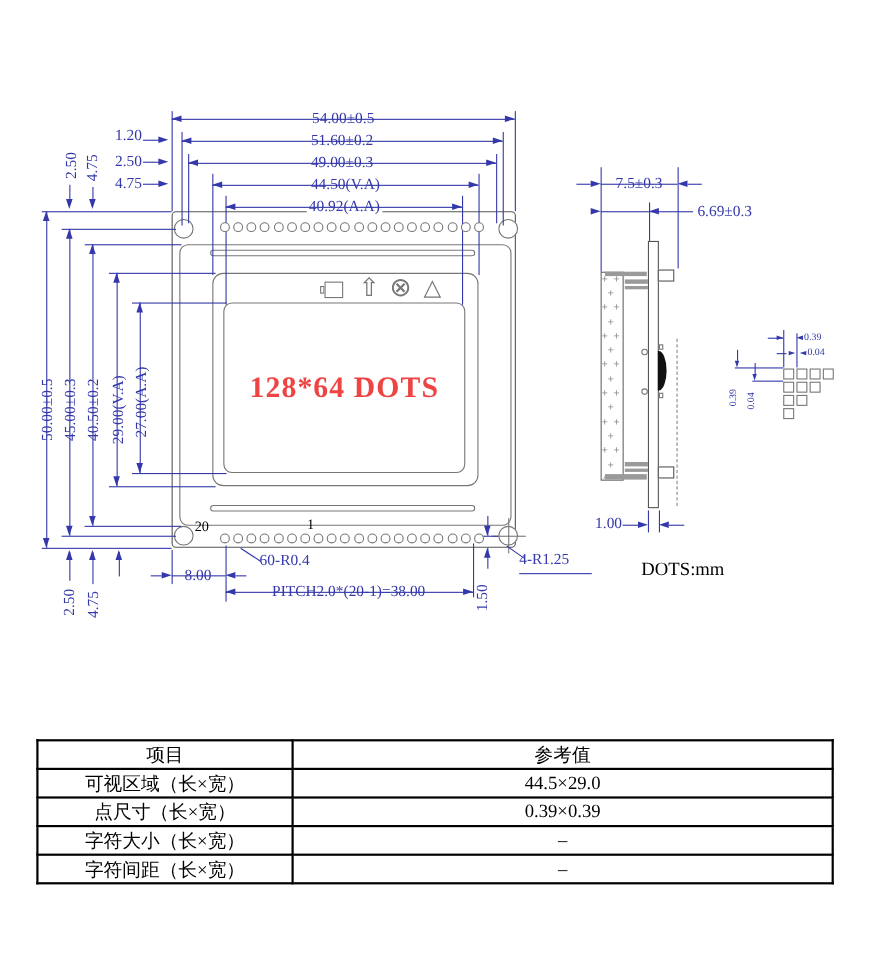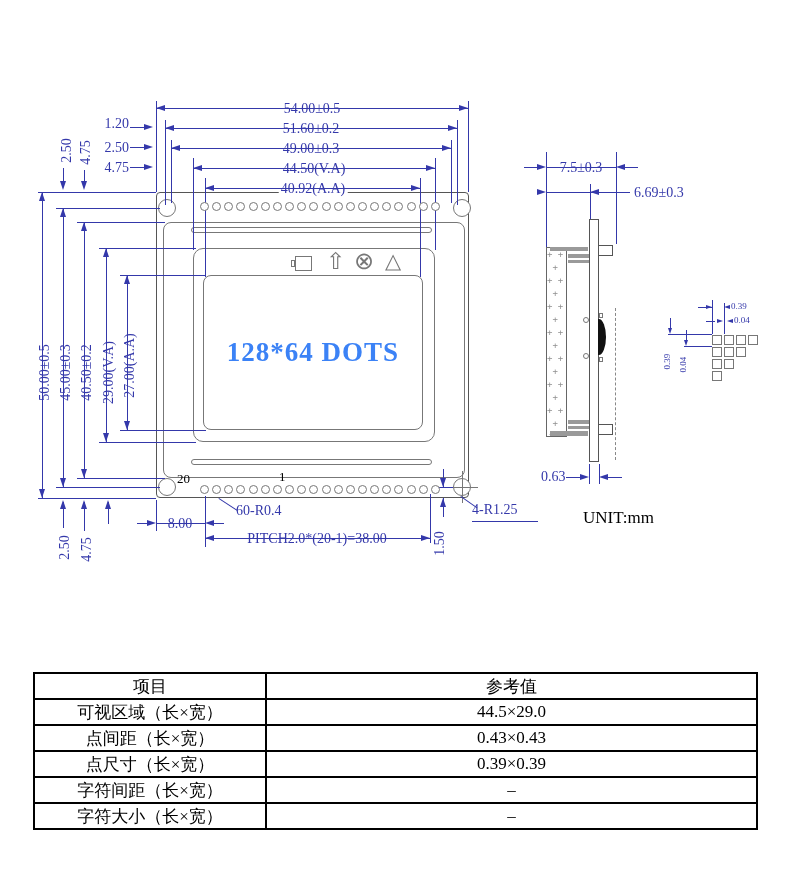--- a/index.html
+++ b/index.html
@@ -28,21 +28,21 @@
   .t9{font-size:9px;line-height:10px;padding:0 1px}
   
   .sh{position:absolute;border:1px solid #777;background:#fff;box-sizing:border-box}
   .pin{position:absolute;width:7px;height:7px;border:1px solid #777;border-radius:50%;background:#fff}
   .dot{position:absolute;width:10px;height:10px;border:1px solid #777;background:#fff;box-sizing:border-box}
   #module{border:1.5px solid #555;border-radius:4px}
   #hatch{position:absolute;left:547px;top:248px;width:19px;height:187px;overflow:hidden;
          font:9px/13px "DejaVu Sans Mono",monospace;color:#909090;white-space:pre}
   .bar{position:absolute;background:#9a9a9a}
   #display-text{position:absolute;left:203px;top:337px;width:220px;text-align:center;
-                font:bold 27px "Liberation Serif",serif;color:#3b82f6;letter-spacing:1px}
+                font:bold 27px "Liberation Serif",serif;color:#ef4444;letter-spacing:1px}
   #page-title{position:absolute;left:33px;top:27px;font:bold 20px "Liberation Sans",sans-serif;
               color:#000;letter-spacing:2px}
   #unit-label{position:absolute;left:583px;top:508px;font:17px "Liberation Serif",serif;color:#000}
   .pinlab{position:absolute;font:13px "Liberation Serif",serif;color:#000}
   #spec-table{position:absolute;left:33px;top:672px;width:725px;border-collapse:collapse;
               table-layout:fixed;font:17px "Liberation Serif",serif;color:#000}
   #spec-table th,#spec-table td{border:2px solid #000;height:24px;text-align:center;
               font-weight:normal;padding:0;overflow:hidden}
   .dash{position:absolute;width:0;border-left:1px dashed #888}
 </style>
@@ -135,22 +135,22 @@
   <div class="sh" style="left:598px;top:424px;width:15px;height:11px;border-color:#555"></div>
   <div class="abs" style="left:598px;top:319px;width:8px;height:36px;background:#111;border-radius:0 90% 90% 0 / 0 50% 50% 0"></div>
   <div class="sh" style="left:599px;top:313px;width:4px;height:5px"></div>
   <div class="sh" style="left:599px;top:357px;width:4px;height:5px"></div>
   <div class="sh" style="left:583px;top:317px;width:6px;height:6px;border-radius:50%"></div>
   <div class="sh" style="left:583px;top:353px;width:6px;height:6px;border-radius:50%"></div>
   <div class="dash" style="left:615px;top:308px;height:152px"></div>
 
   <div class="lb c" style="left:581px;top:160px">7.5±0.3</div>
   <div class="lb" style="left:632px;top:185px">6.69±0.3</div>
-  <div class="lb" style="left:539px;top:469px">0.63</div>
-  <div id="unit-label">UNIT:mm</div>
+  <div class="lb" style="left:539px;top:469px">1.00</div>
+  <div id="unit-label">DOTS:mm</div>
 
   <div class="lb t9" style="left:730px;top:301px">0.39</div>
   <div class="lb t9" style="left:733px;top:315px">0.04</div>
   <div class="lb t9 rot" style="left:655px;top:354px;width:26px">0.39</div>
   <div class="lb t9 rot" style="left:671px;top:357px;width:26px">0.04</div>
 
   <table id="spec-table">
     <colgroup>
         <col style="width:232px">
         <col>
@@ -160,33 +160,29 @@
           <th>项目</th>
           <th>参考值</th>
         </tr>
       </thead>
     <tbody>
         <tr>
           <td>可视区域（长×宽）</td>
           <td>44.5×29.0</td>
         </tr>
         <tr>
-          <td>点间距（长×宽）</td>
-          <td>0.43×0.43</td>
-        </tr>
-        <tr>
           <td>点尺寸（长×宽）</td>
           <td>0.39×0.39</td>
         </tr>
         <tr>
+          <td>字符大小（长×宽）</td>
+          <td>–</td>
+        </tr>
+        <tr>
           <td>字符间距（长×宽）</td>
-          <td>–</td>
-        </tr>
-        <tr>
-          <td>字符大小（长×宽）</td>
           <td>–</td>
         </tr>
       </tbody>
   </table>
 <div class="b h" style="left:156px;top:108px;width:312px"></div>
     <div class="b h" style="left:165px;top:128px;width:292px"></div>
     <div class="b h" style="left:171px;top:148px;width:280px"></div>
     <div class="b h" style="left:193px;top:168px;width:242px"></div>
     <div class="b h" style="left:205px;top:188px;width:215px"></div>
     <div class="b h" style="left:130px;top:127px;width:15px"></div>

